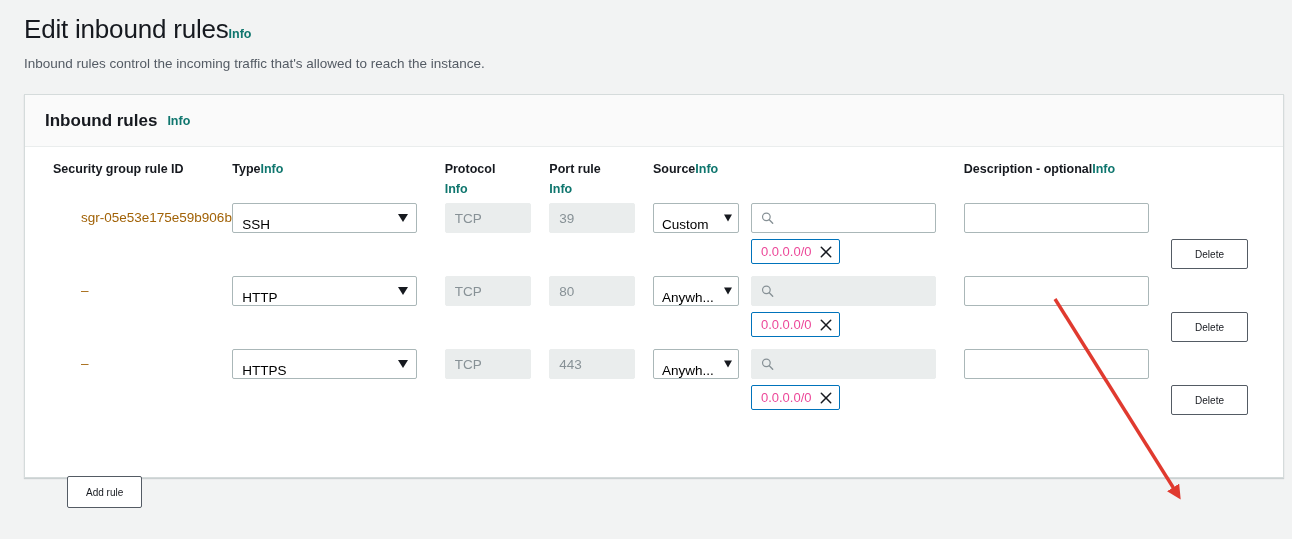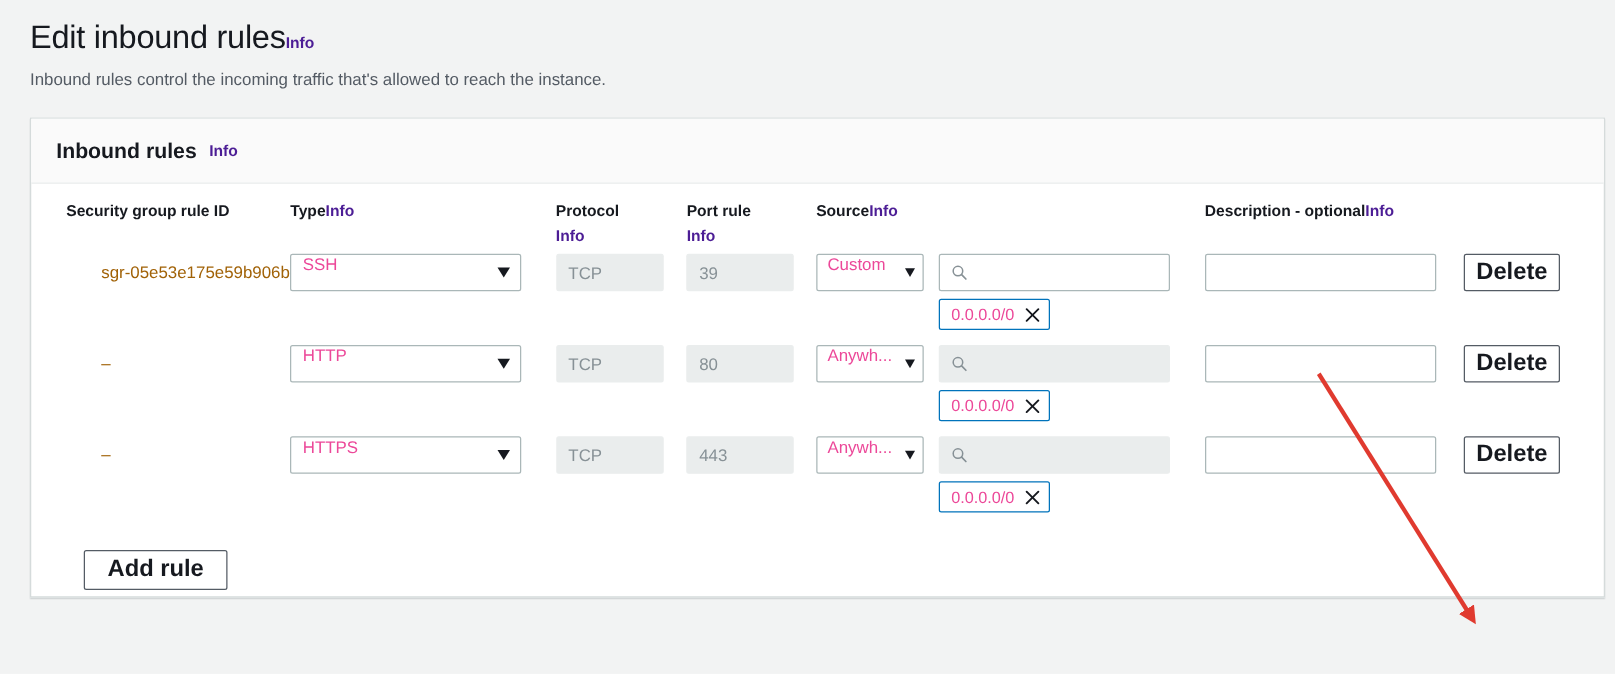--- a/index.html
+++ b/index.html
@@ -14,21 +14,21 @@
   .page { position: relative; width: 1292px; height: 539px; }
 
   
   .page-head { padding: 12px 24px 0 24px; }
   .title-row { display: flex; align-items: baseline; gap: 0; }
   .page-title {
     font-size: 26px; font-weight: 400; letter-spacing: -0.2px;
     color: #16191f; line-height: 34px; margin: 0;
   }
   .info-link {
-    font-size: 12.5px; font-weight: 700; color: #4c1d95;
+    font-size: 12.5px; font-weight: 700; color: #0f766e;
     text-decoration: none; cursor: pointer; line-height: 16px;
   }
   .page-desc {
     font-size: 13.5px; color: #545b64; margin-top: 9px; line-height: 18px;
   }
 
   
   .panel {
     position: absolute; left: 24px; top: 94px; width: 1260px; height: 384px;
     background: #ffffff;
@@ -61,22 +61,22 @@
 
   .cell-pad { padding-right: 15px; }
   .row-h { height: 73px; }
 
   .rule-id { font-size: 13.5px; color: #a16207; line-height: 30px; padding-left: 28px; }
 
   
   .select {
     position: relative; height: 30px; width: 185px;
     border: 1px solid #aab7b8; background: #fff; border-radius: 2px;
-    display: flex; align-items: flex-start; padding: 0 26px 0 9px;
-    font-size: 13.5px; color: #ec4899; cursor: pointer;
+    display: flex; align-items: flex-end; padding: 0 26px 0 9px;
+    font-size: 13.5px; color: #000000; cursor: pointer;
     white-space: nowrap; overflow: hidden;
   }
   .select.narrow { width: 86px; padding: 0 22px 0 8px; }
   .caret {
     position: absolute; right: 8px; top: 50%; transform: translateY(-50%);
     width: 0; height: 0; border-left: 5.5px solid transparent;
     border-right: 5.5px solid transparent; border-top: 8px solid #16191f;
   }
   .select.narrow .caret { right: 6px; border-left-width: 4.5px; border-right-width: 4.5px; border-top-width: 7px; }
 
@@ -113,23 +113,23 @@
     border: 1px solid #0073bb; border-radius: 2px; background: #fff;
     font-size: 13px; color: #ec4899; cursor: default;
   }
   .token .x { width: 12px; height: 12px; cursor: pointer; }
   .token .x svg { display: block; }
 
   
   .btn {
     display: inline-flex; align-items: center; justify-content: center;
     height: 30px; padding: 0 16px; border-radius: 2px;
-    font-size: 19px; font-weight: 700; cursor: pointer;
+    font-size: 10px; font-weight: 400; cursor: pointer;
     background: #fff; border: 1px solid #545b64; color: #16191f;
-    font-family: "Liberation Sans", sans-serif; white-space: nowrap;
+    font-family: "Liberation Sans", sans-serif; white-space: nowrap; margin-top: 36px;
   }
   .btn-delete { width: 77px; padding: 0; }
   .btn-add { height: 32px; padding: 0 18px; }
   .btn-link {
     background: none; border: none; color: #545b64; font-weight: 700;
     font-size: 13.5px; cursor: pointer; padding: 0 10px; height: 30px;
     font-family: "Liberation Sans", sans-serif;
   }
   .btn-primary {
     background: #ec7211; border: 1px solid #ec7211; color: #ffffff;

